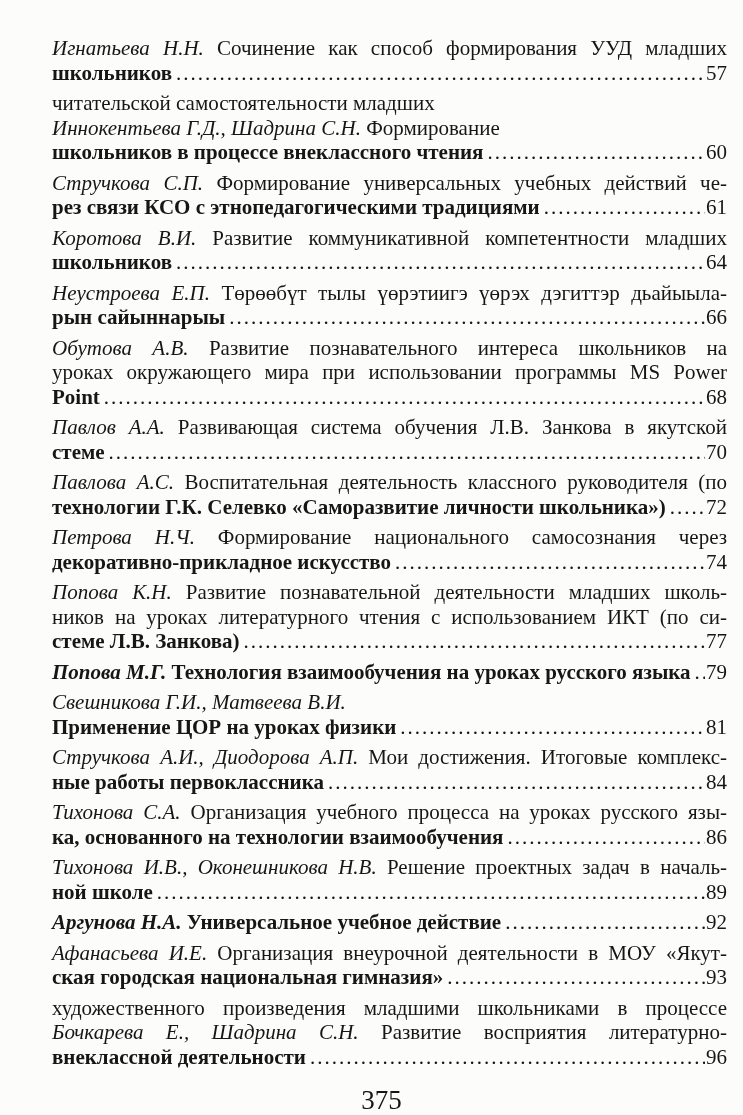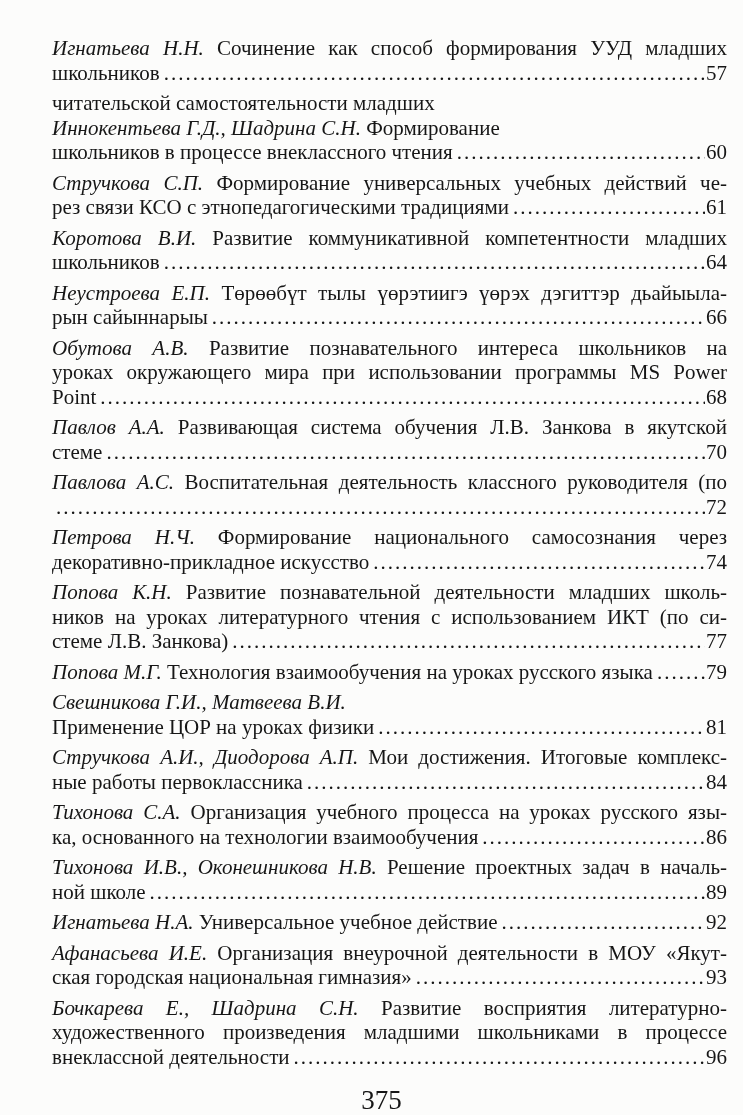--- a/index.html
+++ b/index.html
@@ -29,21 +29,21 @@
     text-align: justify;
     text-align-last: justify;
   }
   .line.left {
     text-align: left;
   }
   .line.last {
     display: flex;
     align-items: baseline;
   }
-  .line.last .txt { white-space: nowrap; }
+  .line.last .txt { white-space: nowrap; font-weight: bold; }
   .au { font-style: italic; }
   .dots {
     flex: 1 1 auto;
     overflow: hidden;
     white-space: nowrap;
     letter-spacing: 2px;
     margin: 0 1px 0 4px;
     min-width: 0;
   }
   .pg { flex: 0 0 auto; }
@@ -112,20 +112,21 @@
         <div class="line just"><i class="au">Павлов А.А.</i> <span>Развивающая система обучения Л.В. Занкова в якутской</span></div>
         <div class="line last">
           <span class="txt">стеме</span>
           <span class="dots">................................................................................................................................................................................................................................................</span>
           <span class="pg">70</span>
         </div>
       </div>
       <div class="entry">
         <div class="line just"><i class="au">Павлова А.С.</i> <span>Воспитательная деятельность классного руководителя (по</span></div>
         <div class="line last">
+          <span class="txt">технологии Г.К. Селевко «Саморазвитие личности школьника»)</span>
           <span class="dots">................................................................................................................................................................................................................................................</span>
           <span class="pg">72</span>
         </div>
       </div>
       <div class="entry">
         <div class="line just"><i class="au">Петрова Н.Ч.</i> <span>Формирование национального самосознания через</span></div>
         <div class="line last">
           <span class="txt">декоративно-прикладное искусство</span>
           <span class="dots">................................................................................................................................................................................................................................................</span>
           <span class="pg">74</span>
@@ -174,36 +175,36 @@
       <div class="entry">
         <div class="line just"><i class="au">Тихонова И.В., Оконешникова Н.В.</i> <span>Решение проектных задач в началь-</span></div>
         <div class="line last">
           <span class="txt">ной школе</span>
           <span class="dots">................................................................................................................................................................................................................................................</span>
           <span class="pg">89</span>
         </div>
       </div>
       <div class="entry">
         <div class="line last">
-          <span class="txt"><i class="au">Игнатьева Н.А.</i> Универсальное учебное действие</span>
+          <span class="txt"><i class="au">Аргунова Н.А.</i> Универсальное учебное действие</span>
           <span class="dots">................................................................................................................................................................................................................................................</span>
           <span class="pg">92</span>
         </div>
       </div>
       <div class="entry">
         <div class="line just"><i class="au">Афанасьева И.Е.</i> <span>Организация внеурочной деятельности в МОУ «Якут-</span></div>
         <div class="line last">
           <span class="txt">ская городская национальная гимназия»</span>
           <span class="dots">................................................................................................................................................................................................................................................</span>
           <span class="pg">93</span>
         </div>
       </div>
       <div class="entry">
+        <div class="line just"><span>художественного произведения младшими школьниками в процессе</span></div>
         <div class="line just"><i class="au">Бочкарева Е., Шадрина С.Н.</i> <span>Развитие восприятия литературно-</span></div>
-        <div class="line just"><span>художественного произведения младшими школьниками в процессе</span></div>
         <div class="line last">
           <span class="txt">внеклассной деятельности</span>
           <span class="dots">................................................................................................................................................................................................................................................</span>
           <span class="pg">96</span>
         </div>
       </div>
     </div>
   <div class="footer">375</div>
 </div>
 

